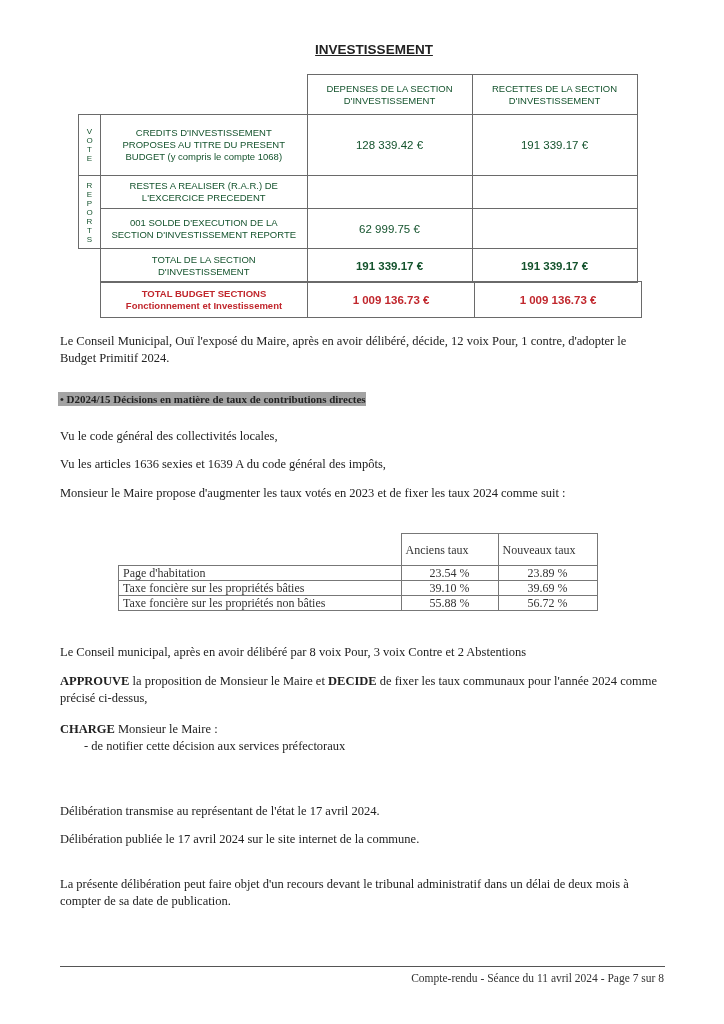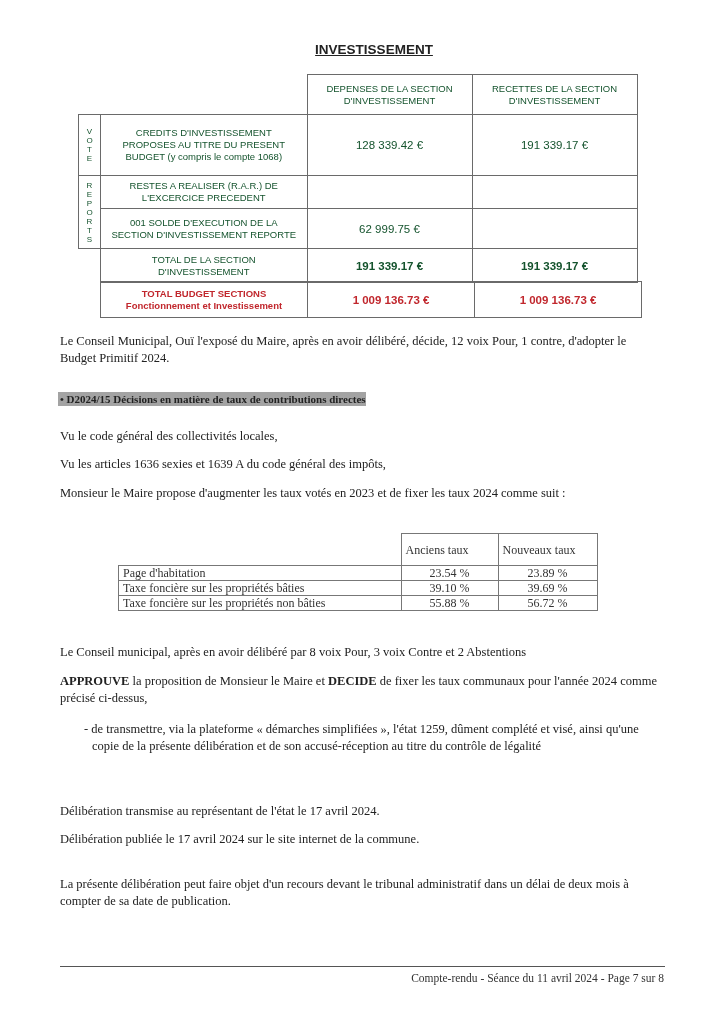--- a/index.html
+++ b/index.html
@@ -141,22 +141,23 @@
 </tbody>
   </table>
 
 <div class="p" style="top:644px;">Le Conseil municipal, après en avoir délibéré par 8 voix Pour, 3 voix Contre et 2 Abstentions</div>
 
 <div class="p" style="top:673px;">
   <b>APPROUVE</b><span> la proposition de Monsieur le Maire et </span><b>DECIDE</b><span> de fixer les taux communaux pour l'année 2024 comme précisé  ci-dessus,</span>
 </div>
 
 <div class="p" style="top:721px;">
+  <div><b>CHARGE</b><span> Monsieur le Maire :</span></div>
   <ul class="dash">
-    <li>- de transmettre, via la plateforme « démarches simplifiées », l'état 1259, dûment complété et visé, ainsi qu'une copie de la présente délibération et de son accusé-réception au titre du contrôle de légalité</li>
+    <li>- de notifier cette décision aux services préfectoraux</li>
   </ul>
 </div>
 
 <div class="p" style="top:803px;">Délibération transmise au représentant de l'état le 17 avril 2024.</div>
 <div class="p" style="top:831px;">Délibération publiée le 17 avril 2024 sur le site internet de la commune.</div>
 <div class="p" style="top:876px;">La présente délibération peut faire objet d'un recours devant le tribunal administratif dans un délai de deux mois à compter de sa date de publication.</div>
 
 <div class="footer-line"></div>
 <div class="footer">Compte-rendu - Séance du 11 avril 2024 - Page 7 sur 8</div>
 

